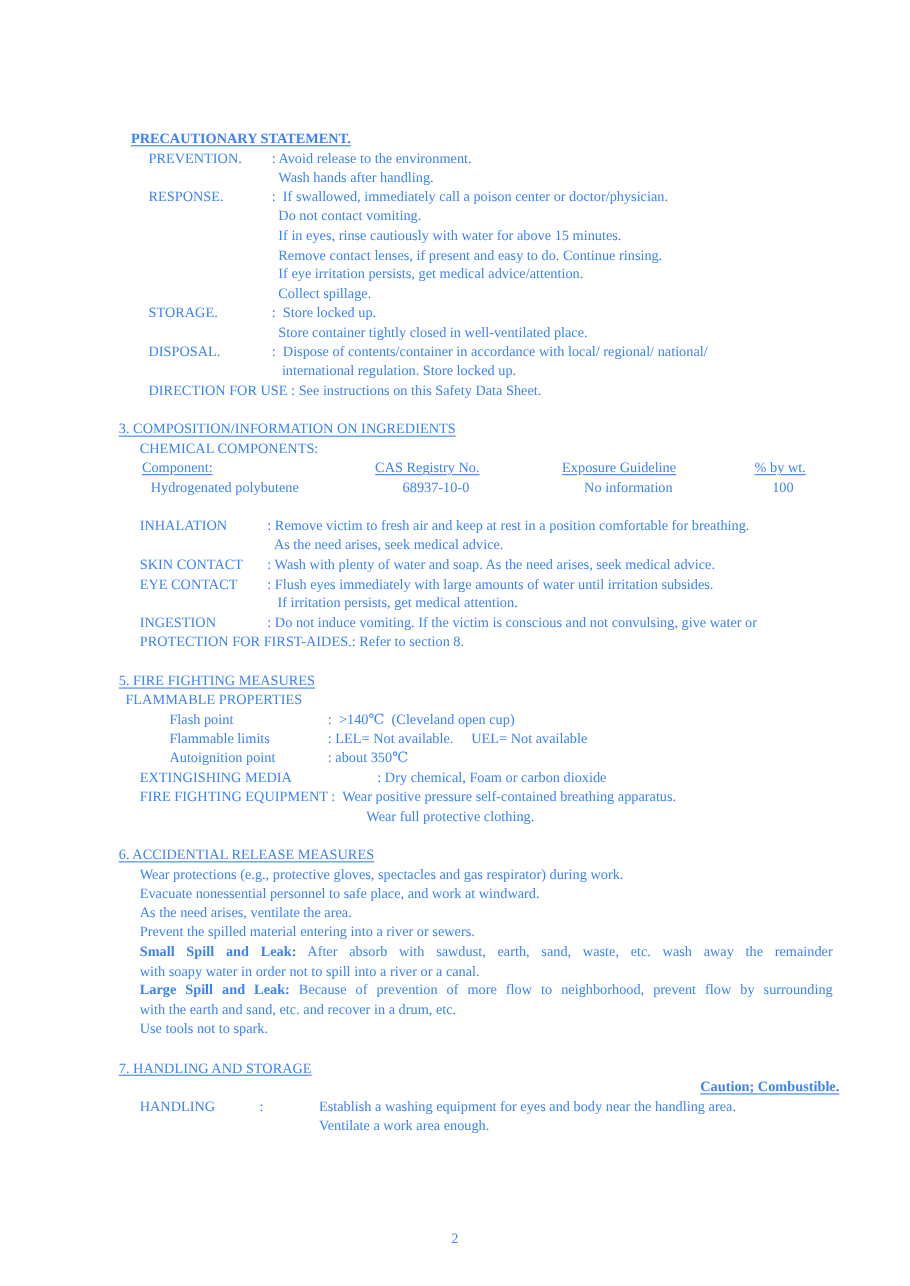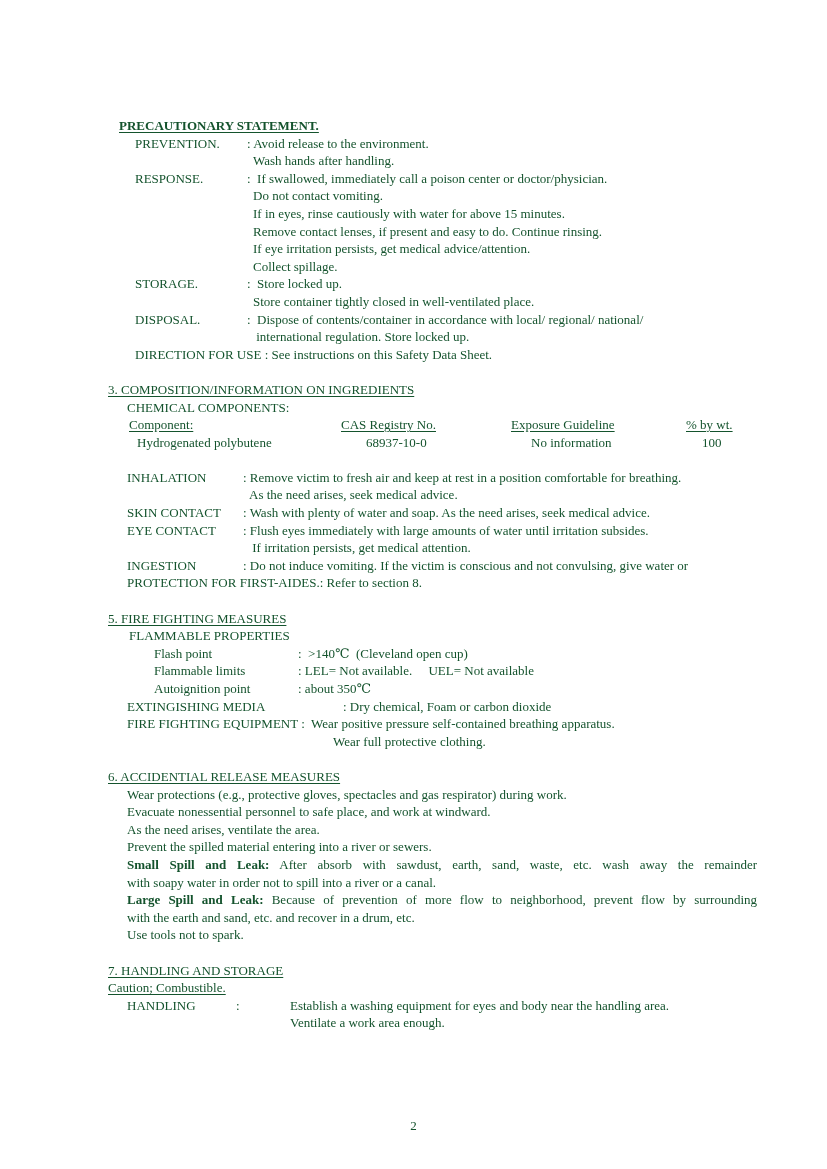--- a/index.html
+++ b/index.html
@@ -1,20 +1,20 @@
 <!DOCTYPE html>
 <html><head>
 <meta charset="utf-8">
 <style>
   html,body{margin:0;padding:0;background:#ffffff;}
   .page{
     position:relative;
     width:827px;height:1169px;
     background:#ffffff;
-    color:#14532d;
+    color:#3b82f6;
     font-family:"Liberation Serif","DejaVu Serif",serif;
     font-size:13px;
     line-height:17.6px;
     overflow:hidden;
   }
   .content{position:absolute;left:108px;top:117px;width:655px;}
   .ln{white-space:pre-wrap;}
   .row{display:flex;}
   .lbl{flex:none;white-space:pre;}
   .txt{flex:1;min-width:0;}
@@ -42,33 +42,33 @@
   .tr .c1{padding-left:29px;}
   .tr .c2{padding-left:17px;box-sizing:border-box;}
   .tr .c3{padding-left:12px;box-sizing:border-box;}
   .tr .c4{padding-left:8px;}
 
   
   .s4 .lbl{margin-left:19px;width:116px;}
   .protection{margin-left:19px;white-space:pre-wrap;}
 
   
-  .flam{margin-left:21px;}
+  .flam{margin-left:6px;}
   .prop .lbl{margin-left:46px;width:144px;}
   .media .lbl{margin-left:19px;width:216px;}
   .hazards{margin-left:19px;display:flex;}
   .equip{margin-left:19px;}
   .equip-cont{padding-left:225px;white-space:pre-wrap;}
 
   
   .p6{margin-left:19px;width:630px;white-space:pre-wrap;}
   .just{text-align:justify;text-align-last:justify;}
 
   
-  .caution{font-weight:normal;text-decoration:underline;text-underline-offset:2px;}
+  .caution{font-weight:bold;text-decoration:underline;text-underline-offset:2px;text-align:right;}
   .handling .lbl1{flex:none;margin-left:19px;width:109px;}
   .handling .colon{flex:none;width:10px;}
   .handling .txt{padding-left:44px;}
 
   .page-number{position:absolute;left:0;top:1117px;width:827px;text-align:center;}
 </style>
 </head>
 <body>
 
 <div class="page">

